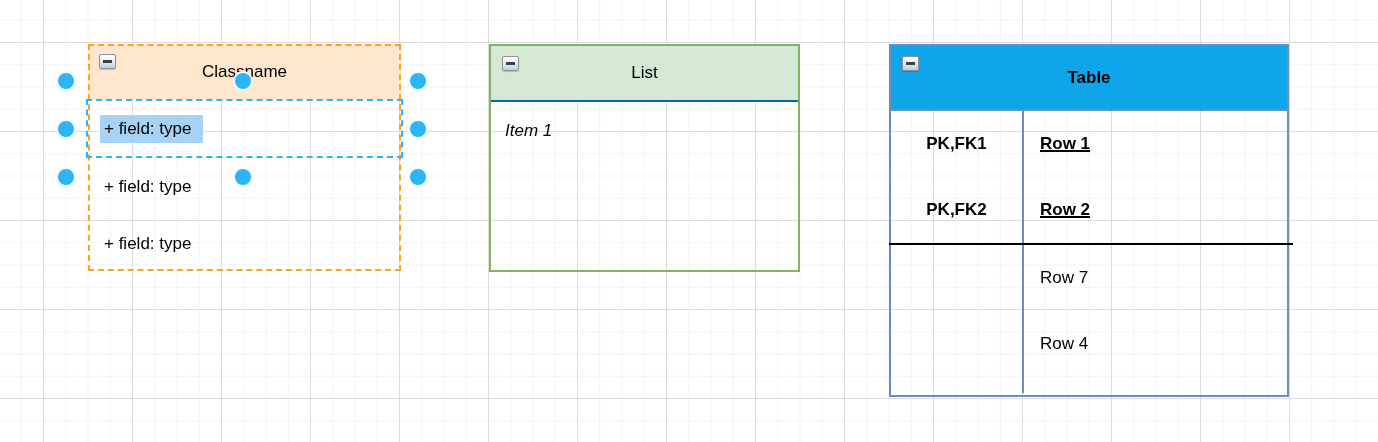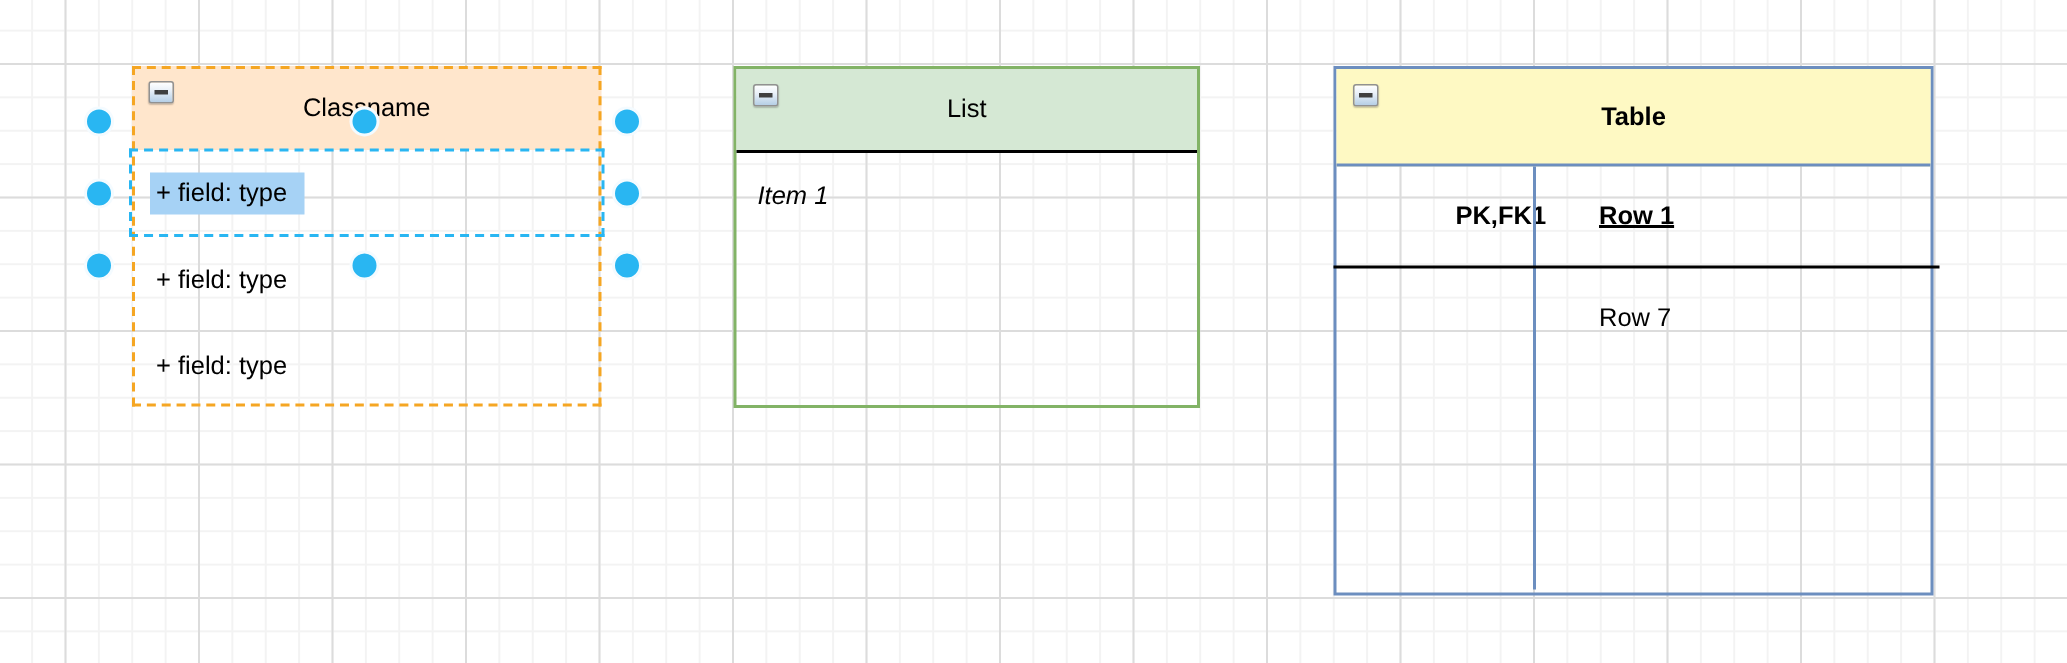--- a/index.html
+++ b/index.html
@@ -51,36 +51,36 @@
 
   
   .handle {
     position:absolute; width:20px; height:20px; border-radius:50%;
     background:#29B6F2; border:2px solid rgba(255,255,255,.95); z-index:10;
   }
 
   
   .list-shape { left:489px; top:44px; width:311px; height:228px; border:2px solid #82B366; }
   .list-header {
-    height:56px; background:#D5E8D4; border-bottom:2px solid #000000;
+    height:56px; background:#D5E8D4; border-bottom:2px solid #0369a1;
     display:flex; align-items:center; justify-content:center; position:relative;
   }
   .list-item { height:57px; display:flex; align-items:center; padding-left:14px;font-style:italic; }
 
   
   .table-shape { left:889px; top:44px; width:400px; height:353px; border:2px solid #6C8EBF; }
   .table-header {
-    height:65px; background:#fef9c3; border-bottom:2px solid #6C8EBF;
+    height:65px; background:#0ea5e9; border-bottom:2px solid #6C8EBF;
     display:flex; align-items:center; justify-content:center; font-weight:bold; position:relative;
   }
   .table-body { position:relative; height:282px; }
   .col-divider { position:absolute; left:131px; top:0; bottom:0; width:2px; background:#6C8EBF; }
   .t-row { height:66px; display:flex; }
-  .t-key { width:131px; display:flex; align-items:center; justify-content:center; font-weight:bold;margin-left:44px; }
-  .t-label { flex:1; display:flex; align-items:center; }
+  .t-key { width:131px; display:flex; align-items:center; justify-content:center; font-weight:bold; }
+  .t-label { flex:1; display:flex; align-items:center; padding-left:18px; }
   .t-label.key-row { font-weight:bold; text-decoration:underline; text-decoration-thickness:2px; }
   .black-divider { height:2px; background:#000; width:404px; margin-left:-2px; position:relative; z-index:2; }
 </style>
 </head>
 <body>
 
 <div class="shape class-shape">
   <div class="class-header">
     <div class="collapse">
         <div class="bar"></div>
@@ -127,19 +127,27 @@
         <div class="bar"></div>
       </div>
     <span>Table</span>
   </div>
   <div class="table-body">
     <div class="col-divider"></div>
     <div class="t-row">
       <div class="t-key">PK,FK1</div>
       <div class="t-label key-row">Row 1</div>
     </div>
+    <div class="t-row">
+      <div class="t-key">PK,FK2</div>
+      <div class="t-label key-row">Row 2</div>
+    </div>
     <div class="black-divider"></div>
     <div class="t-row">
       <div class="t-key"></div>
       <div class="t-label">Row 7</div>
     </div>
+    <div class="t-row">
+      <div class="t-key"></div>
+      <div class="t-label">Row 4</div>
+    </div>
   </div>
 </div>
 
 </body></html>

